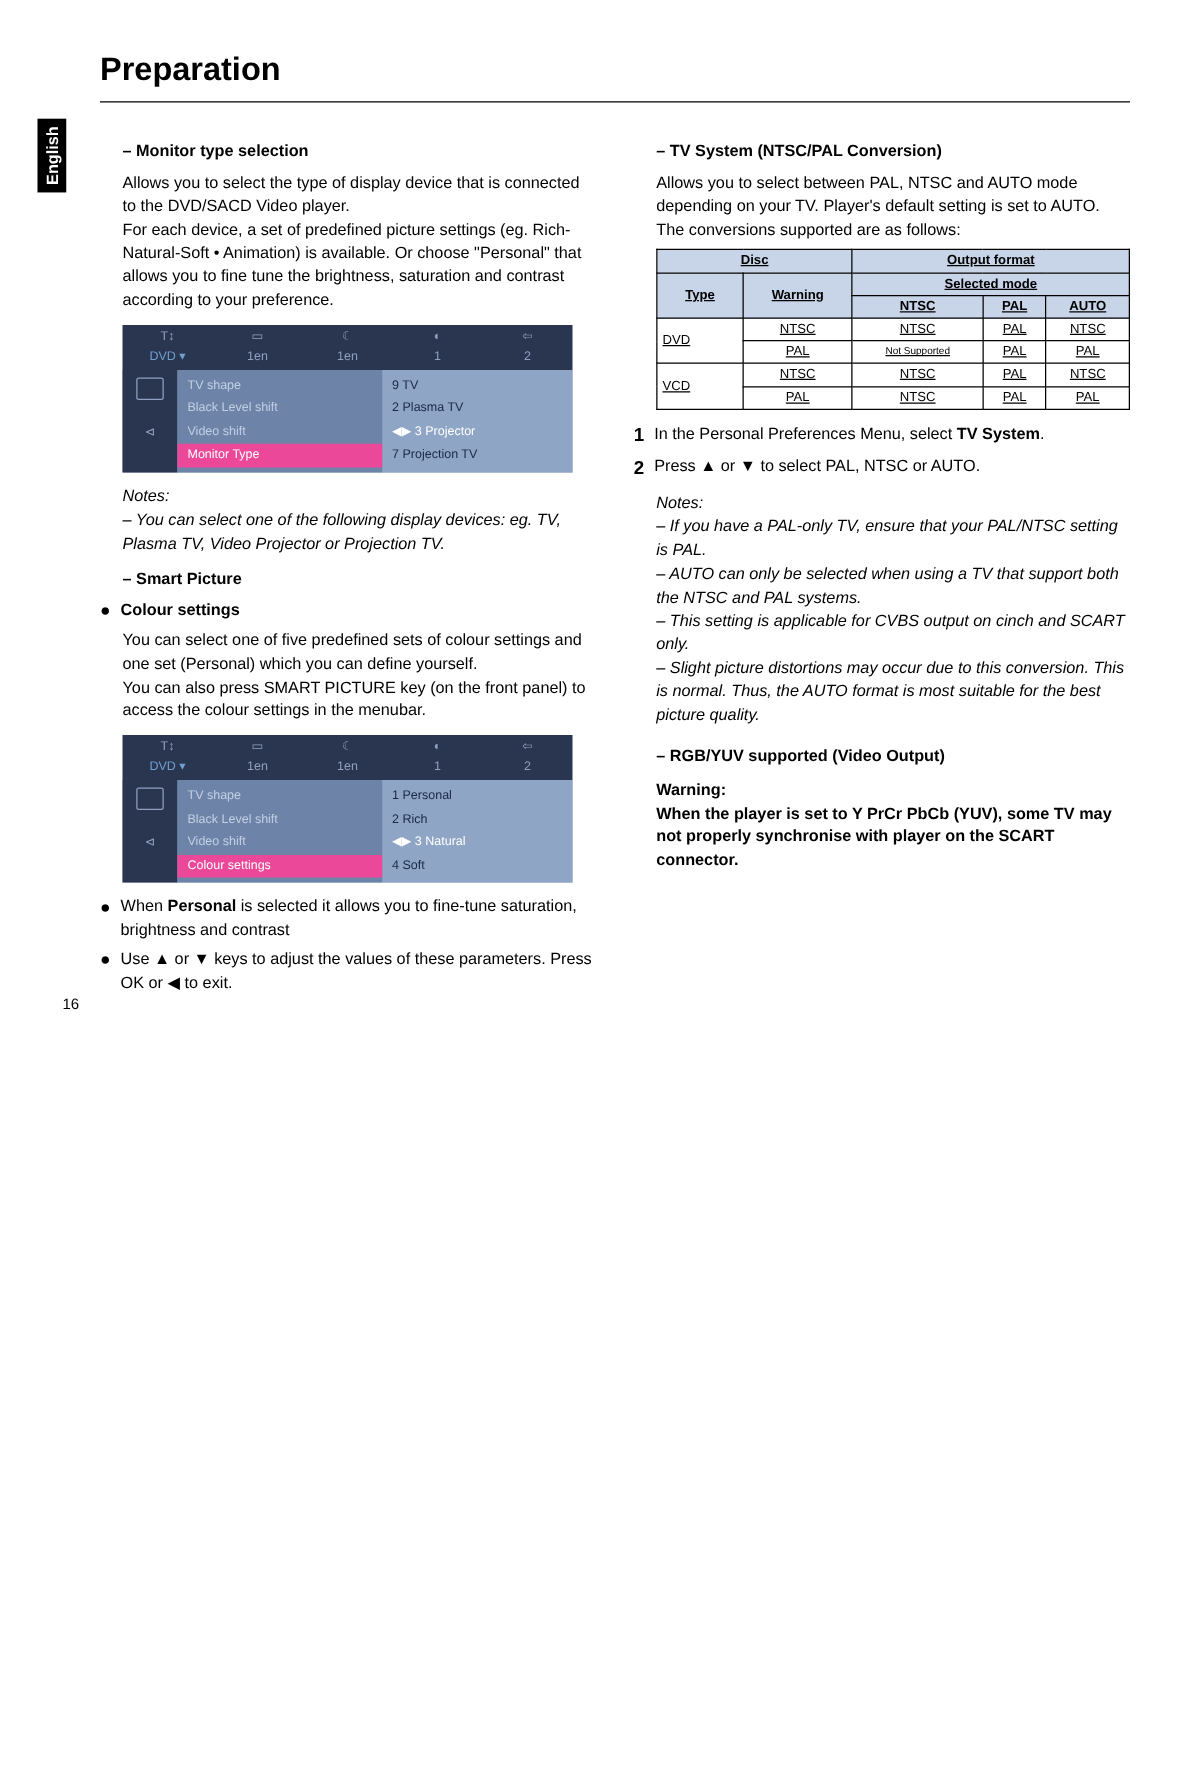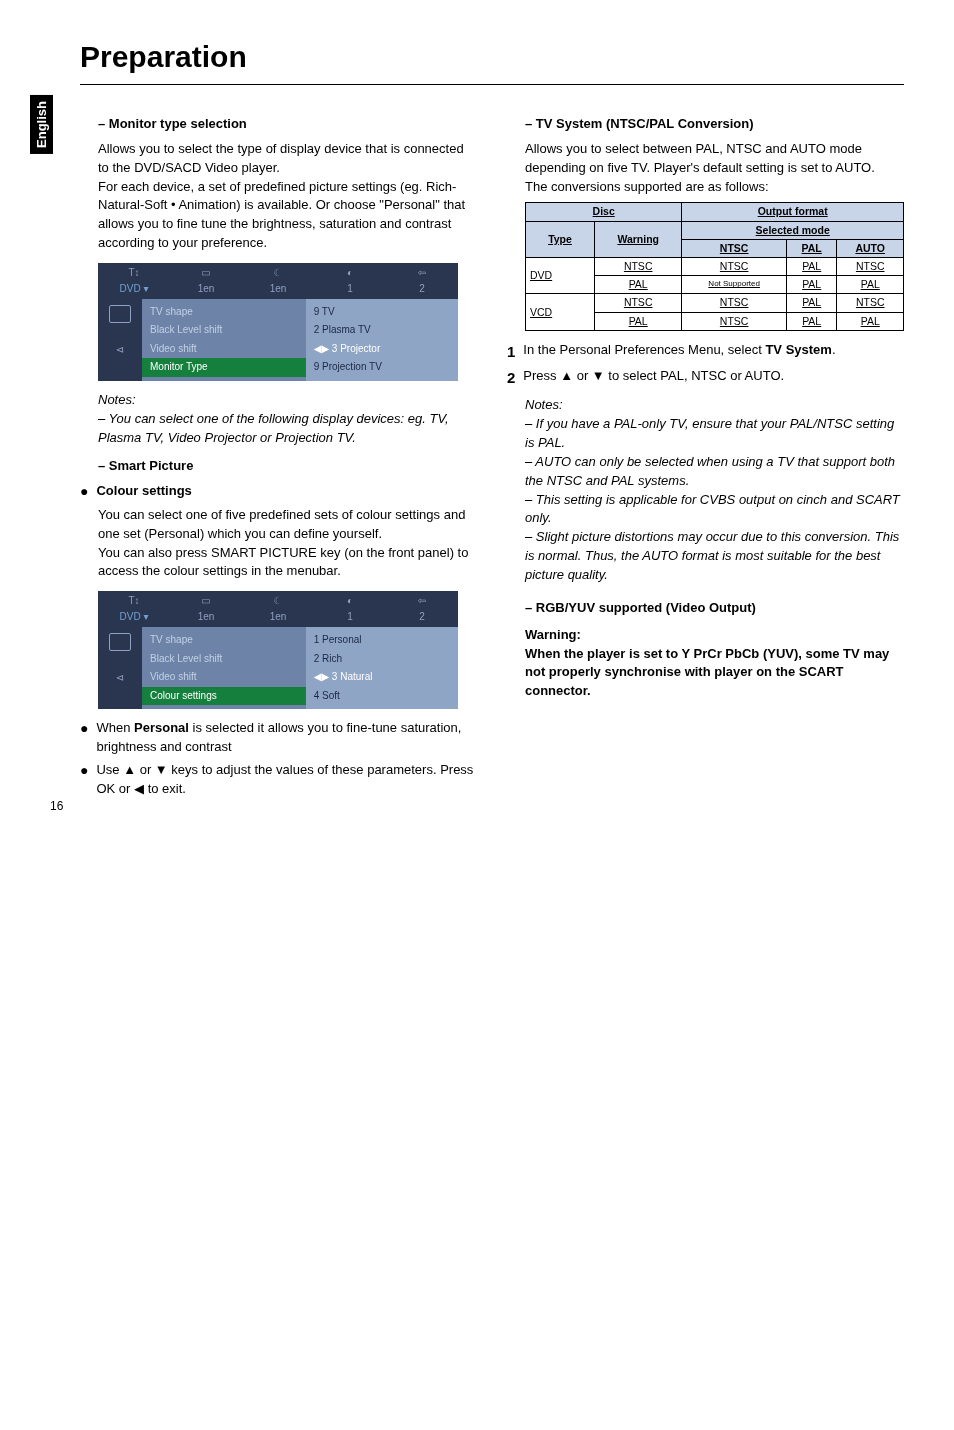--- a/index.html
+++ b/index.html
@@ -21,21 +21,21 @@
     background: #000;
     color: #fff;
     padding: 6px 4px;
     font-weight: bold;
     font-size: 13px;
     writing-mode: vertical-rl;
     text-orientation: mixed;
     transform: rotate(180deg);
   }
   h1.title {
-    font-size: 30px;
+    font-size: 26px;
     font-weight: bold;
     margin: 0 0 10px 0;
   }
   hr.topline {
     border: none;
     border-top: 1px solid #000;
     margin: 0 0 20px 0;
   }
   .columns {
     display: flex;
@@ -111,21 +111,21 @@
     width:20px;height:16px;border:1px solid #8fa0c0;border-radius:2px;
   }
   .ss-mid {
     flex: 1.3;
     background: #6d84a8;
     color: #c2d0e5;
     font-size: 10px;
     padding: 4px 8px;
   }
   .ss-mid div { padding: 2px 0; }
-  .ss-mid .hl { background:#15803d; color:#fff; margin:0 -8px; padding:2px 8px;}
+  .ss-mid .hl { background:#ec4899; color:#fff; margin:0 -8px; padding:2px 8px;}
   .ss-right {
     flex: 1.2;
     background: #8fa5c5;
     color: #1a2845;
     font-size: 10px;
     padding: 4px 8px;
   }
   .ss-right div { padding:2px 0; }
   .ss-right .hl { color:#fff; }
   table.conv {
@@ -194,21 +194,21 @@
           <div class="ss-mid">
             <div>TV shape</div>
             <div>Black Level shift</div>
             <div>Video shift</div>
             <div class="hl">Monitor Type</div>
           </div>
           <div class="ss-right">
             <div>9 TV</div>
             <div>2 Plasma TV</div>
             <div class="hl">◀▶ <span>3 Projector</span></div>
-            <div>9 Projection TV</div>
+            <div>7 Projection TV</div>
           </div>
         </div>
       </div>
 
       <div class="indent italic">Notes:</div>
       <div class="indent italic">–    You can select one of the following display devices: eg. TV, Plasma TV, Video Projector or Projection TV.</div>
 
       <div class="section-h indent">–   Smart Picture</div>
 
       <div class="bullet-row">
@@ -262,21 +262,21 @@
         </span>
       </div>
       <div class="bullet-row">
         <span class="bullet-dot">●</span>
         <span>Use ▲ or ▼ keys to adjust the values of these parameters. Press OK or ◀ to exit.</span>
       </div>
     </div>
 
     <div class="col">
       <div class="section-h indent">–   TV System (NTSC/PAL Conversion)</div>
-      <div class="indent">Allows you to select between PAL, NTSC and AUTO mode depending on five TV. Player's default setting is set to AUTO.</div>
+      <div class="indent">Allows you to select between PAL, NTSC and AUTO mode depending on your TV. Player's default setting is set to AUTO.</div>
       <div class="indent">The conversions supported are as follows:</div>
 
       <div class="indent">
       <table class="conv">
         <tbody>
               <tr>
           <th colspan="2">Disc</th>
           <th colspan="3">Output format</th>
         </tr>
         <tr>

